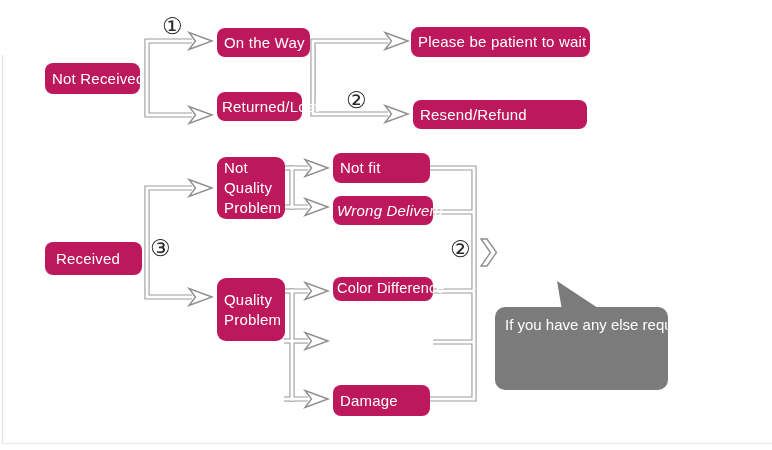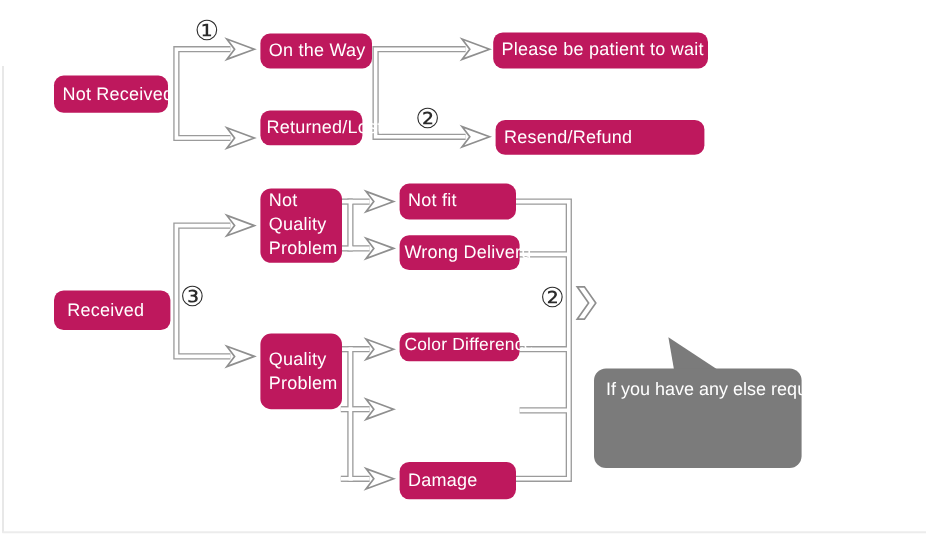--- a/index.html
+++ b/index.html
@@ -18,21 +18,21 @@
   
   .n-notrec {left:45px; top:63px; width:95px; height:31px;}
   .n-ontheway {left:217px;top:28px; width:93px; height:29px;}
   .n-retlost {left:217px;top:92px;width:85px; height:29px;padding-left:5px;}
   .n-wait {left:411px;top:27px; width:179px; height:30px;}
   .n-resref {left:413px;top:100px;width:174px; height:29px;}
   .n-received{left:45px; top:242px;width:97px; height:33px;padding-left:11px;}
   .n-nqp {left:217px;top:157px;width:68px; height:62px;border-radius:9px;}
   .n-qp {left:217px;top:278px;width:68px; height:63px;border-radius:9px;}
   .n-notfit {left:333px;top:153px;width:97px; height:30px;}
-  .n-wrongdel{left:333px;top:196px;width:100px; height:29px;padding-left:4px;}
+  .n-wrongdel{left:333px;top:196px;width:100px; height:29px;padding-left:4px;font-style:italic;}
   .n-colordif{left:333px;top:277px;width:100px; height:24px;padding-left:4px;font-size:14.5px;}
   .n-qdefect {left:333px;top:328px;width:100px; height:29px;padding-left:5px;}
   .n-damage {left:333px;top:385px;width:97px; height:31px;}
   .n-rrd {left:497px;top:238px;width:173px; height:30px;}
   .bubble{
     position:absolute;left:495px;top:307px;width:173px;height:83px;
     background:#7b7b7b;color:#fff;border-radius:10px;box-sizing:border-box;
     padding:5px 8px 0 10px;font-size:15px;line-height:25px;white-space:nowrap;
   }
   .circled{

